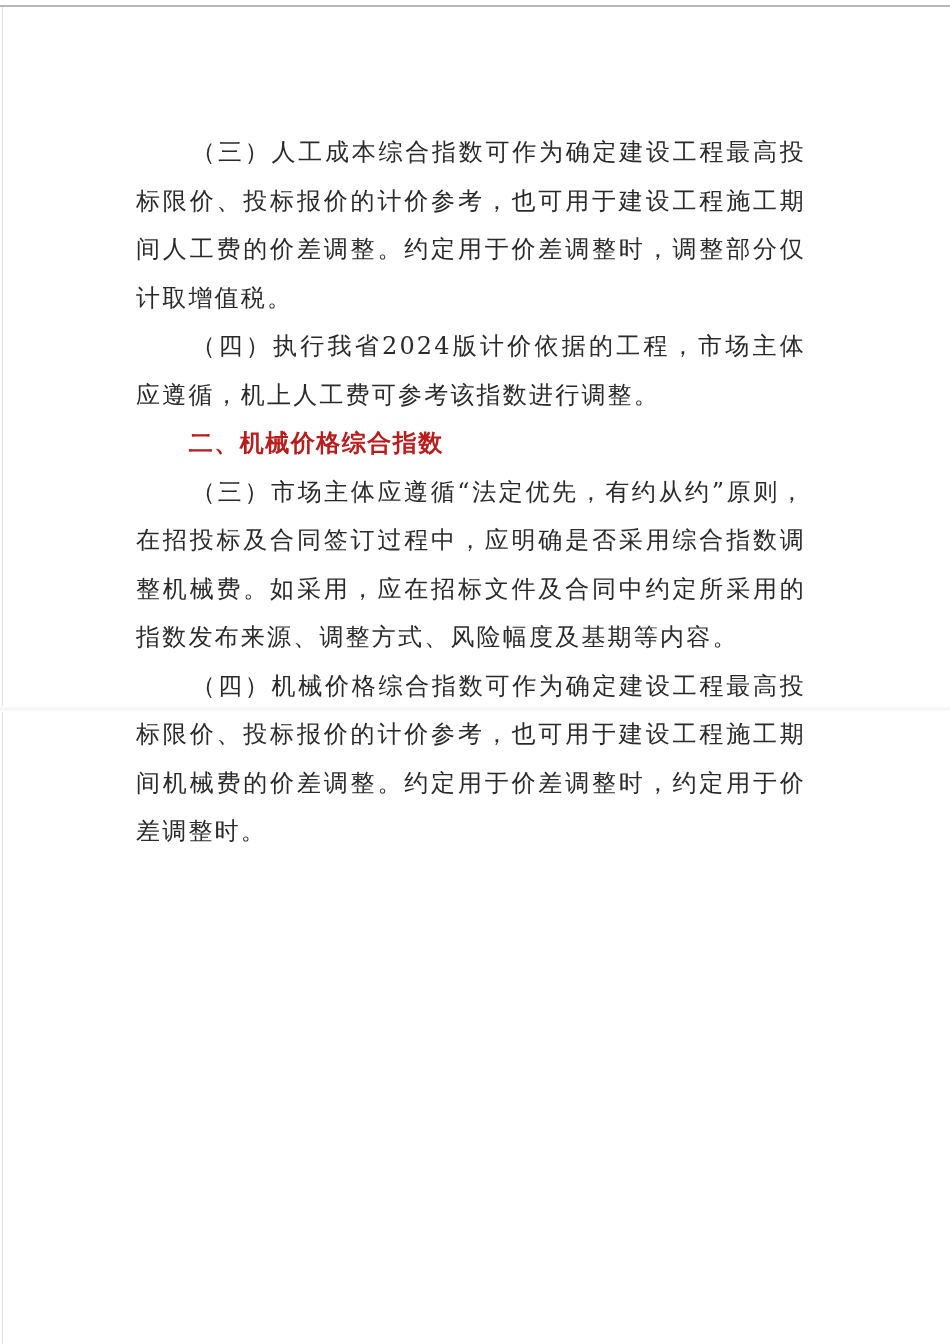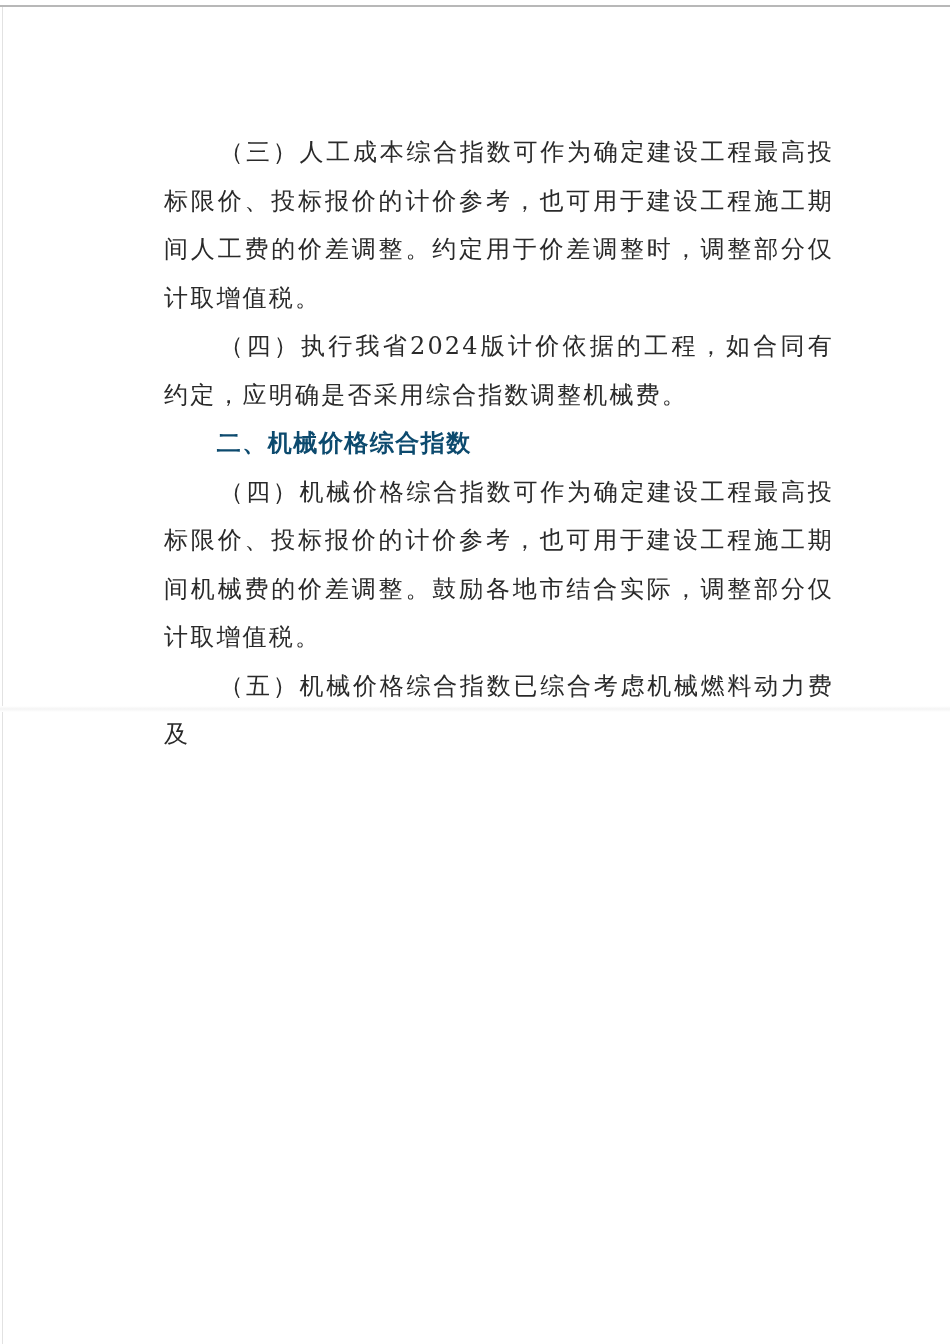--- a/index.html
+++ b/index.html
@@ -28,49 +28,49 @@
       background: #e2e2e2;
     }
     .scan-fold {
       position: absolute;
       left: 0; top: 706px;
       width: 950px; height: 6px;
       background: linear-gradient(#ffffff, #f4f4f4, #ffffff);
     }
     .page-body {
       position: absolute;
-      left: 164px;
+      left: 136px;
       top: 128px;
       width: 670px;
     }
     .para {
       font-size: 24px;
       line-height: 48.5px;
       letter-spacing: 2.2px;
       text-align: justify;
       margin: 0;
       text-indent: 2.3em;
     }
     .heading {
       font-family: "DejaVu Sans", "Liberation Sans", sans-serif;
       font-weight: bold;
       font-size: 24px;
       line-height: 48.5px;
       letter-spacing: 1.5px;
       margin: 0;
       text-indent: 2.2em;
-      color: #0c4a6e;
+      color: #b91c1c;
     }
   </style>
 </head>
 <body>
 
 <div class="scan-top-edge"></div>
 <div class="scan-left-edge"></div>
 <div class="scan-fold"></div>
 
 <div class="page-body">
   <p class="para">（三）人工成本综合指数可作为确定建设工程最高投标限价、投标报价的计价参考，也可用于建设工程施工期间人工费的价差调整。约定用于价差调整时，调整部分仅计取增值税。</p>
-  <p class="para">（四）执行我省2024版计价依据的工程，如合同有约定，应明确是否采用综合指数调整机械费。</p>
+  <p class="para">（四）执行我省2024版计价依据的工程，市场主体应遵循，机上人工费可参考该指数进行调整。</p>
   <p class="heading">二、机械价格综合指数</p>
-  <p class="para">（四）机械价格综合指数可作为确定建设工程最高投标限价、投标报价的计价参考，也可用于建设工程施工期间机械费的价差调整。鼓励各地市结合实际，调整部分仅计取增值税。</p>
-  <p class="para">（五）机械价格综合指数已综合考虑机械燃料动力费及</p>
+  <p class="para">（三）市场主体应遵循“法定优先，有约从约”原则，在招投标及合同签订过程中，应明确是否采用综合指数调整机械费。如采用，应在招标文件及合同中约定所采用的指数发布来源、调整方式、风险幅度及基期等内容。</p>
+  <p class="para">（四）机械价格综合指数可作为确定建设工程最高投标限价、投标报价的计价参考，也可用于建设工程施工期间机械费的价差调整。约定用于价差调整时，约定用于价差调整时。</p>
 </div>
 
 </body></html>

